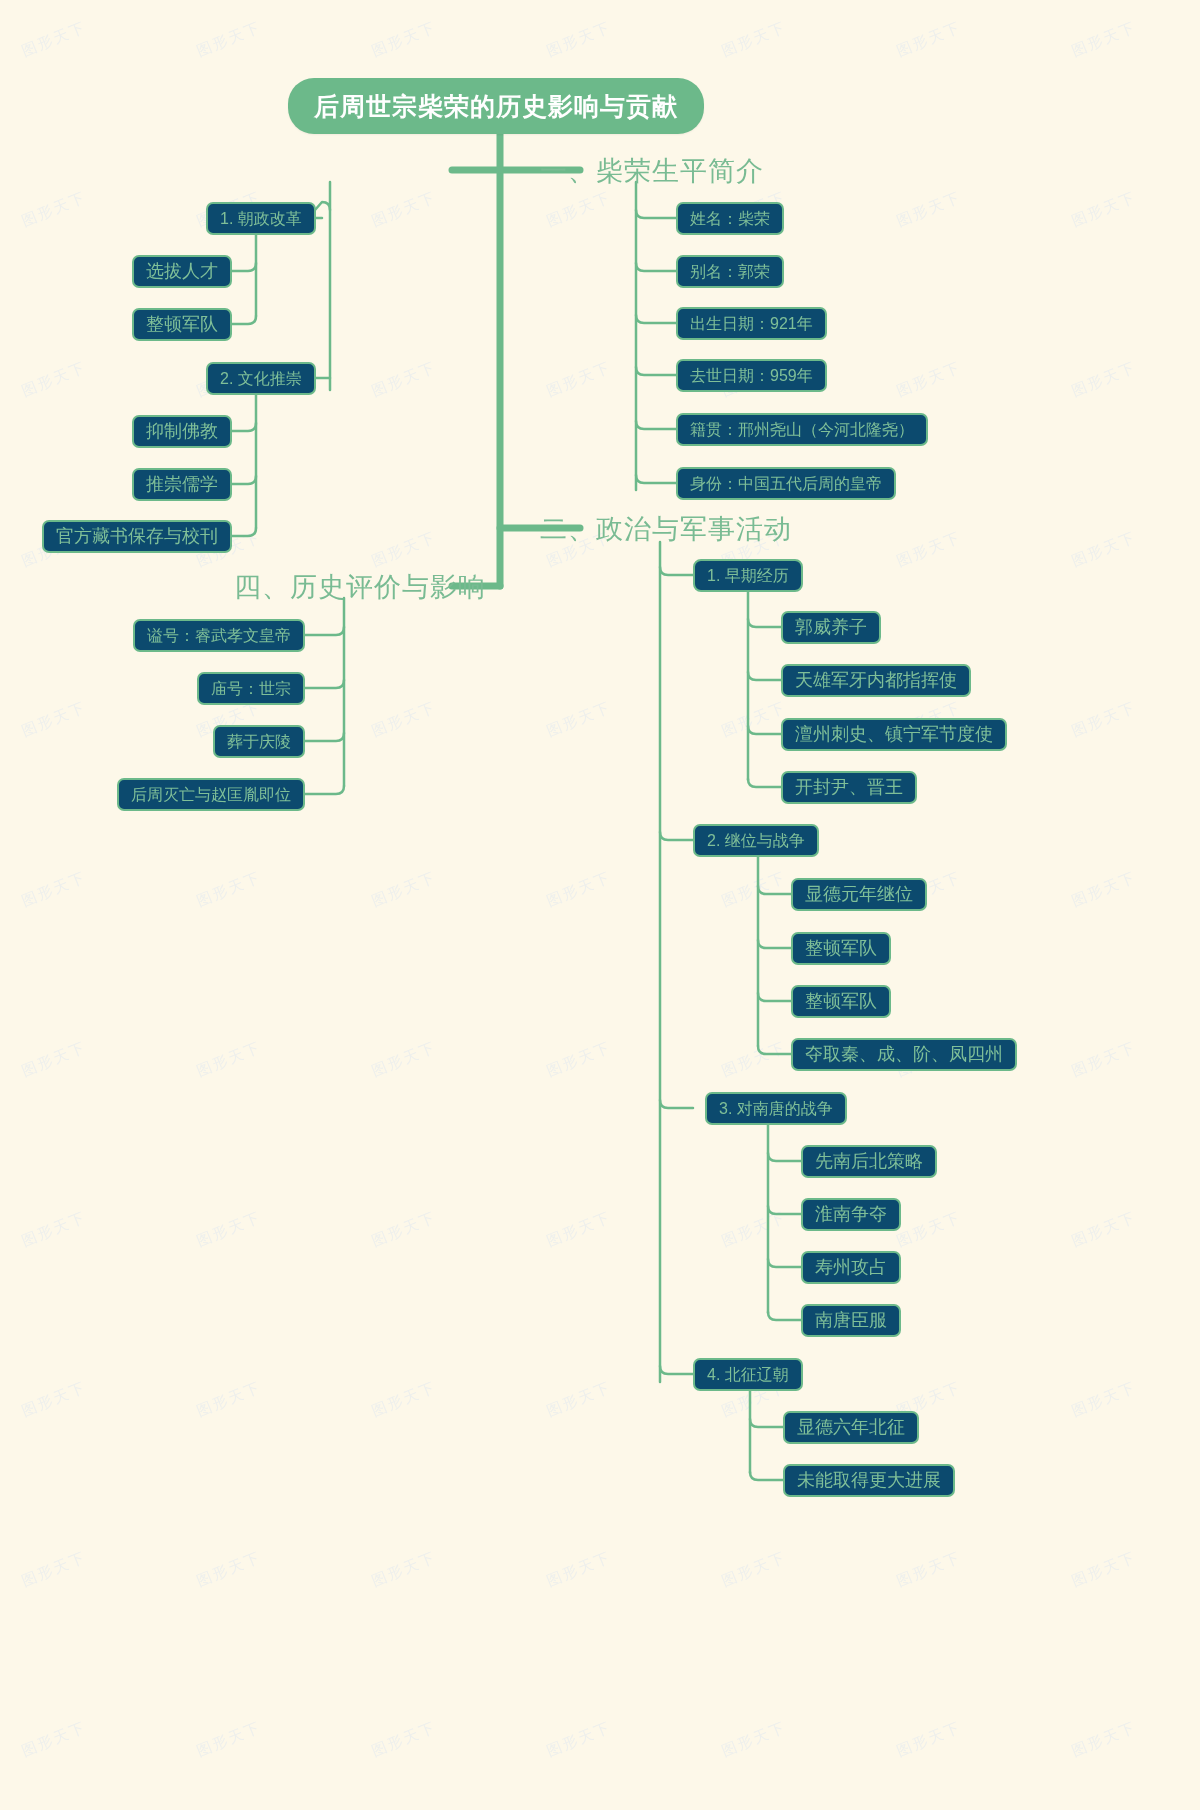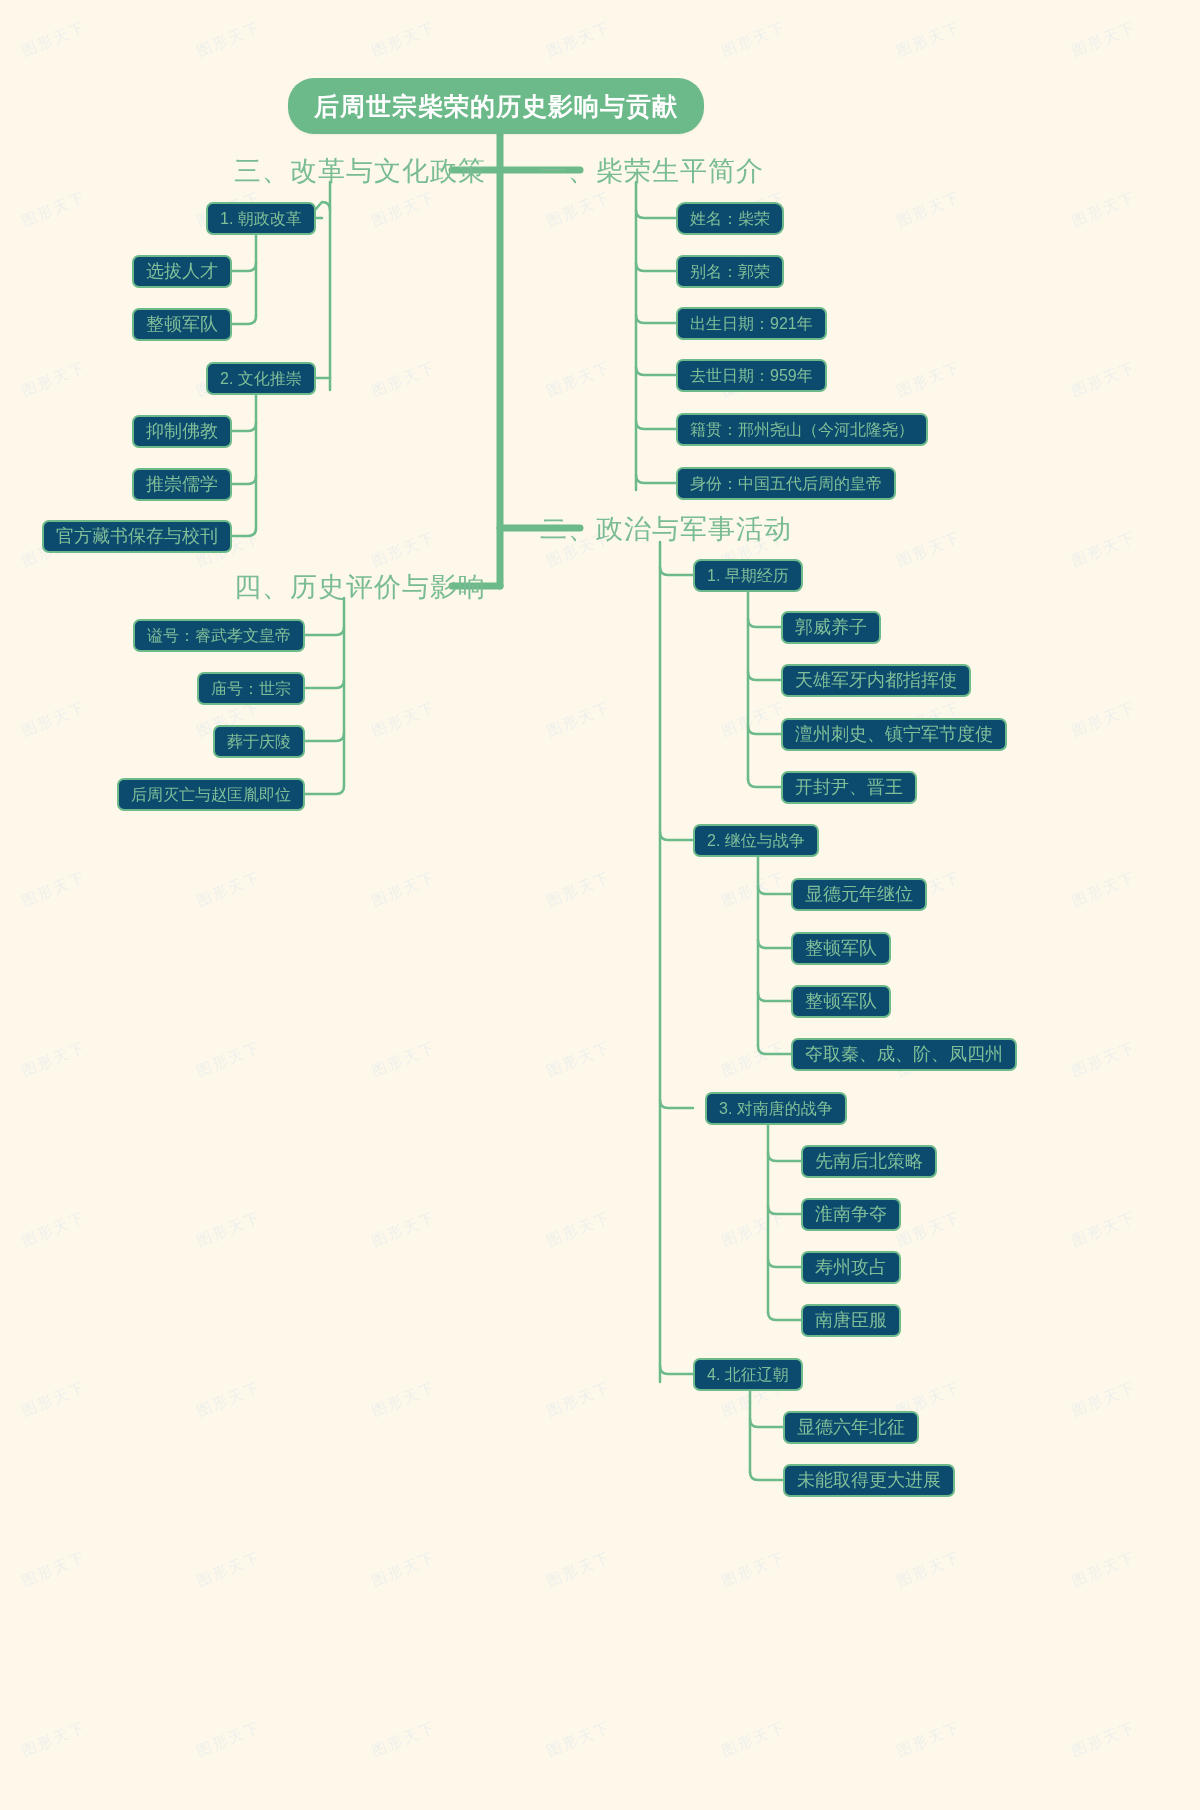--- a/index.html
+++ b/index.html
@@ -201,24 +201,23 @@
     <path d="M344 786 q0 8-8 8 L305 794"></path>
   </g>
 </svg>
 
 <div id="canvas">
 
   <div class="node root" style="left:288px;top:78px;">后周世宗柴荣的历史影响与贡献</div>
 
   <div class="node h1" style="left:540px;top:153px;">一、柴荣生平简介</div>
   <div class="node h1" style="left:540px;top:511px;">二、政治与军事活动</div>
-  <div class="node h1" style="left:234px;top:153px;">三、改革与文化政策</div>
   <div class="node h1" style="left:234px;top:569px;">四、历史评价与影响</div>
 
-  <div class="node box lvl2" style="left:676px;top:202px;border-radius:9px;">姓名：柴荣</div>
+  <div class="node box lvl2" style="left:676px;top:202px;">姓名：柴荣</div>
   <div class="node box lvl2" style="left:676px;top:255px;">别名：郭荣</div>
   <div class="node box lvl2" style="left:676px;top:307px;">出生日期：921年</div>
   <div class="node box lvl2" style="left:676px;top:359px;">去世日期：959年</div>
   <div class="node box lvl2" style="left:676px;top:413px;">籍贯：邢州尧山（今河北隆尧）</div>
   <div class="node box lvl2" style="left:676px;top:467px;">身份：中国五代后周的皇帝</div>
 
   <div class="node box lvl2" style="left:693px;top:559px;border-radius:8px;">1. 早期经历</div>
   <div class="node box lvl3" style="left:781px;top:611px;">郭威养子</div>
   <div class="node box lvl3" style="left:781px;top:664px;">天雄军牙内都指挥使</div>
   <div class="node box lvl3" style="left:781px;top:718px;">澶州刺史、镇宁军节度使</div>

